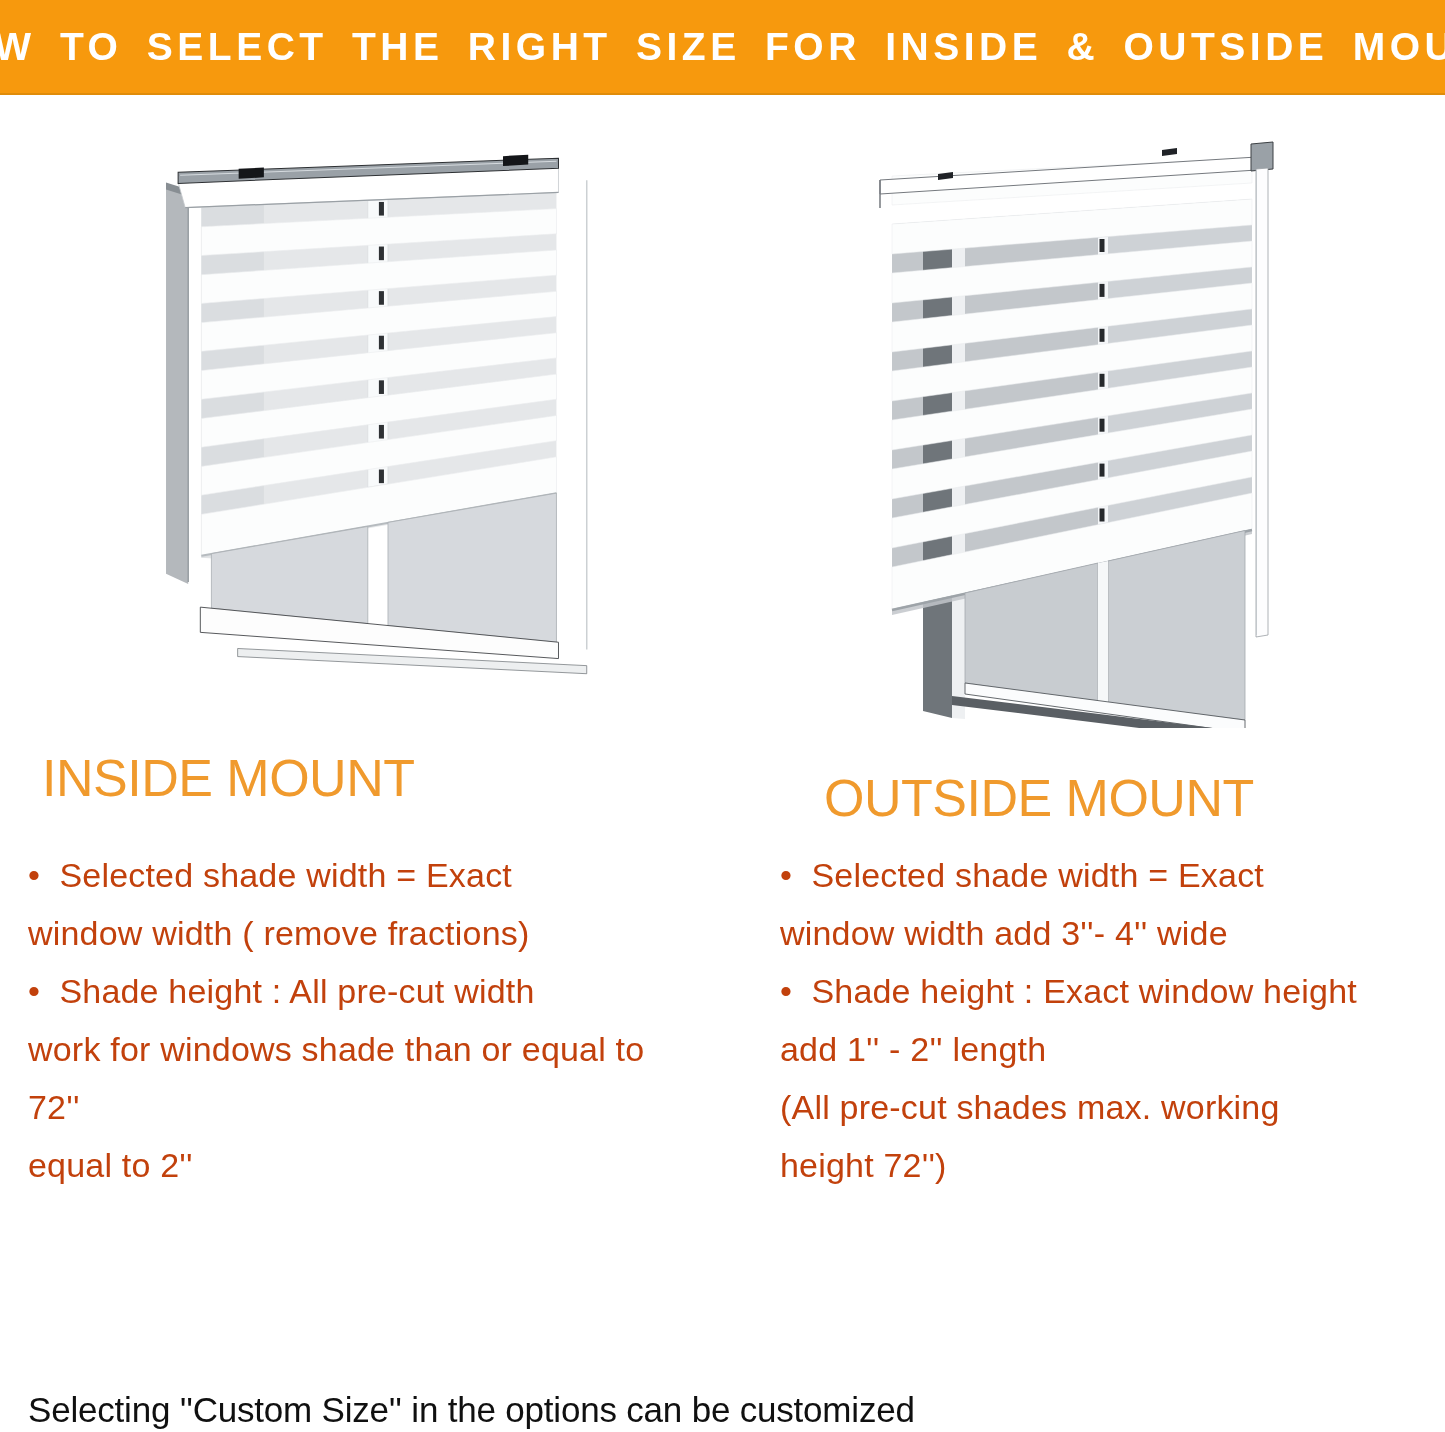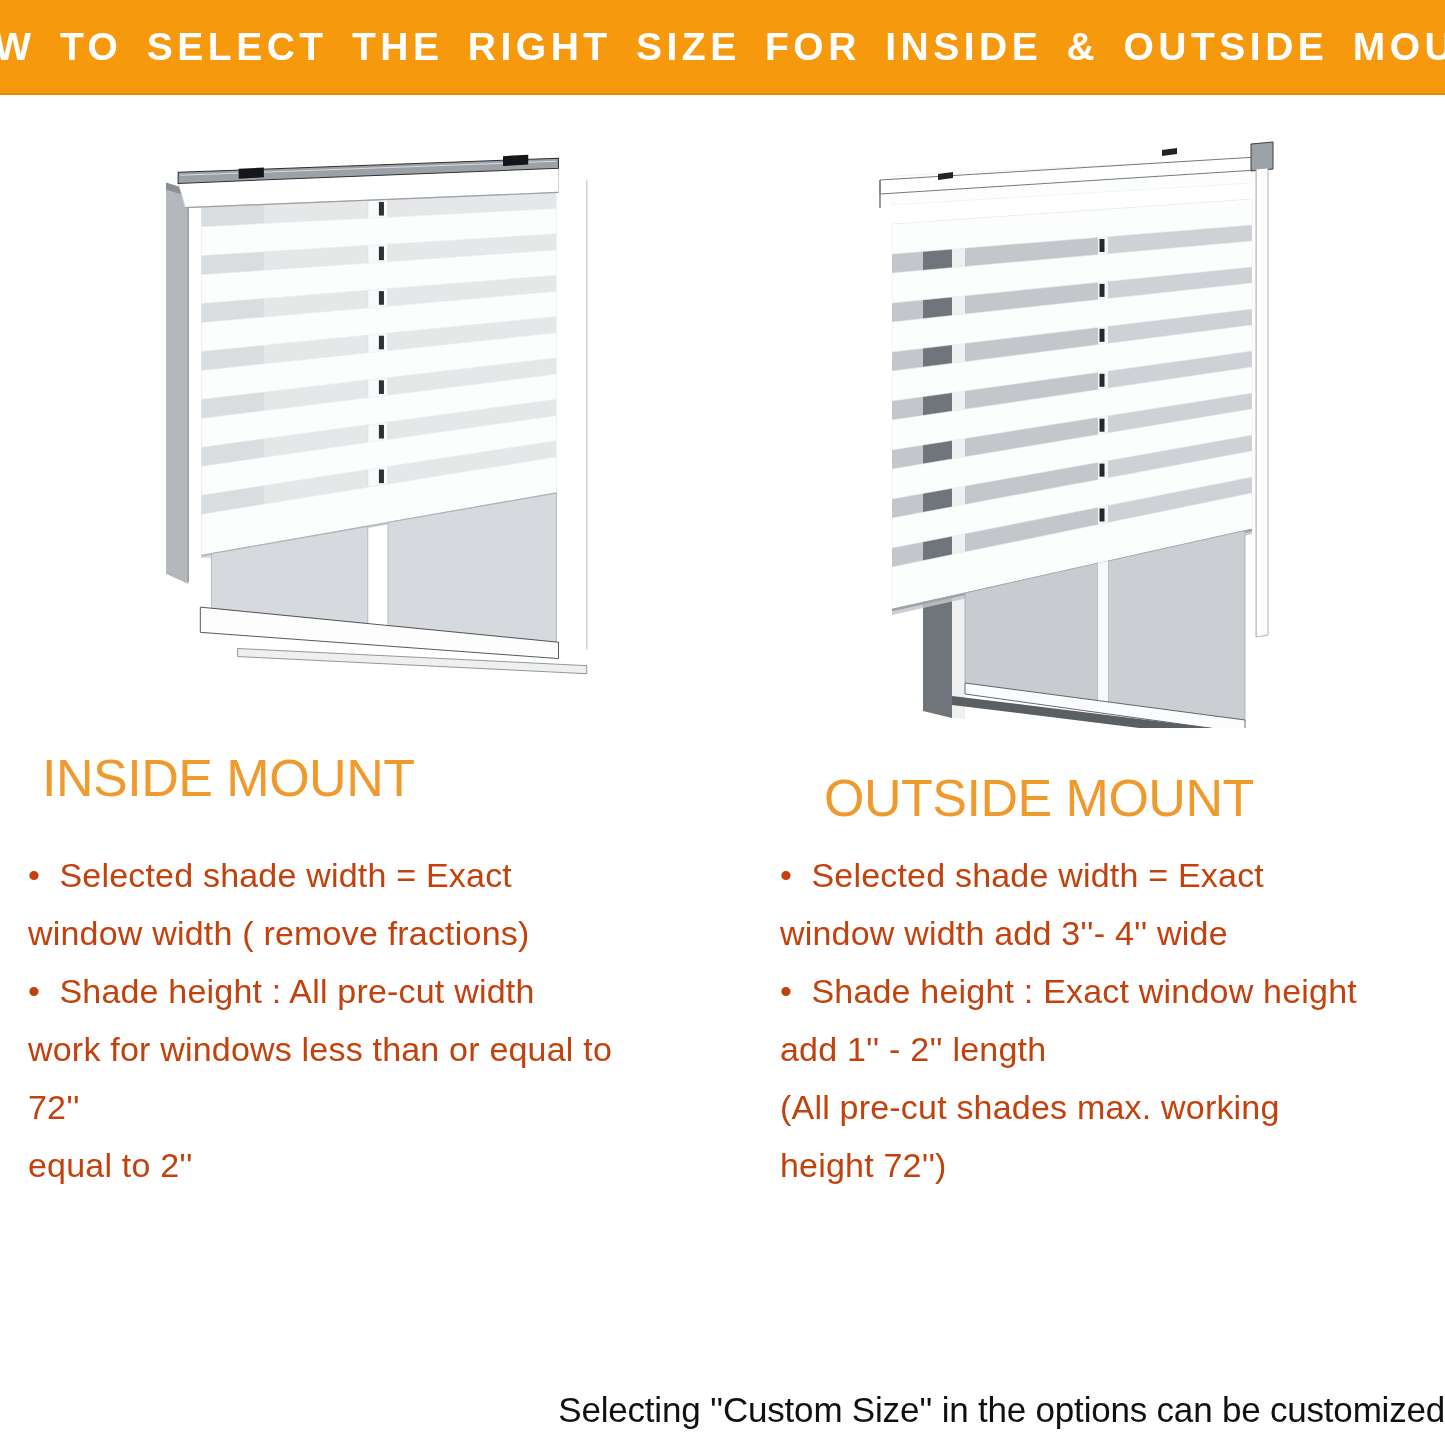--- a/index.html
+++ b/index.html
@@ -18,21 +18,21 @@
   .heading-inside{left:42px;top:748px;}
   .heading-outside{left:824px;top:748px;margin-top:20px;}
 
   
   .col{position:absolute;font-size:34px;line-height:58px;color:#c2410c;letter-spacing:0.2px;}
   .col .line{white-space:pre;}
   .col-inside{left:28px;top:846px;}
   .col-outside{left:780px;top:846px;}
 
   
-  .footer{position:absolute;left:0;right:0;top:1390px;text-align:right;font-size:35px;
+  .footer{position:absolute;left:0;right:0;top:1390px;text-align:left;font-size:35px;
           color:#101010;letter-spacing:-0.2px;text-indent:28px;white-space:nowrap;}
 
   
   .illus{position:absolute;}
   .illus-left{left:150px;top:140px;width:480px;height:565px;}
   .illus-right{left:855px;top:128px;width:470px;height:600px;}
   .illus svg{width:100%;height:100%;display:block;}
 </style>
 </head>
 <body>
@@ -174,21 +174,21 @@
     </svg>
   </div>
 
   <h2 class="mount-heading heading-inside">INSIDE MOUNT</h2>
   <h2 class="mount-heading heading-outside">OUTSIDE MOUNT</h2>
 
   <div class="col col-inside">
       <div class="line">•  Selected shade width = Exact</div>
       <div class="line">window width ( remove fractions)</div>
       <div class="line">•  Shade height : All pre-cut width</div>
-      <div class="line">work for windows less than or equal to</div>
+      <div class="line">work for windows shade than or equal to</div>
       <div class="line">72''</div>
       <div class="line">equal to 2''</div>
     </div>
   <div class="col col-outside">
       <div class="line">•  Selected shade width = Exact</div>
       <div class="line">window width add 3''- 4'' wide</div>
       <div class="line">•  Shade height : Exact window height</div>
       <div class="line">add 1'' - 2'' length</div>
       <div class="line">(All pre-cut shades max. working</div>
       <div class="line">height 72'')</div>

